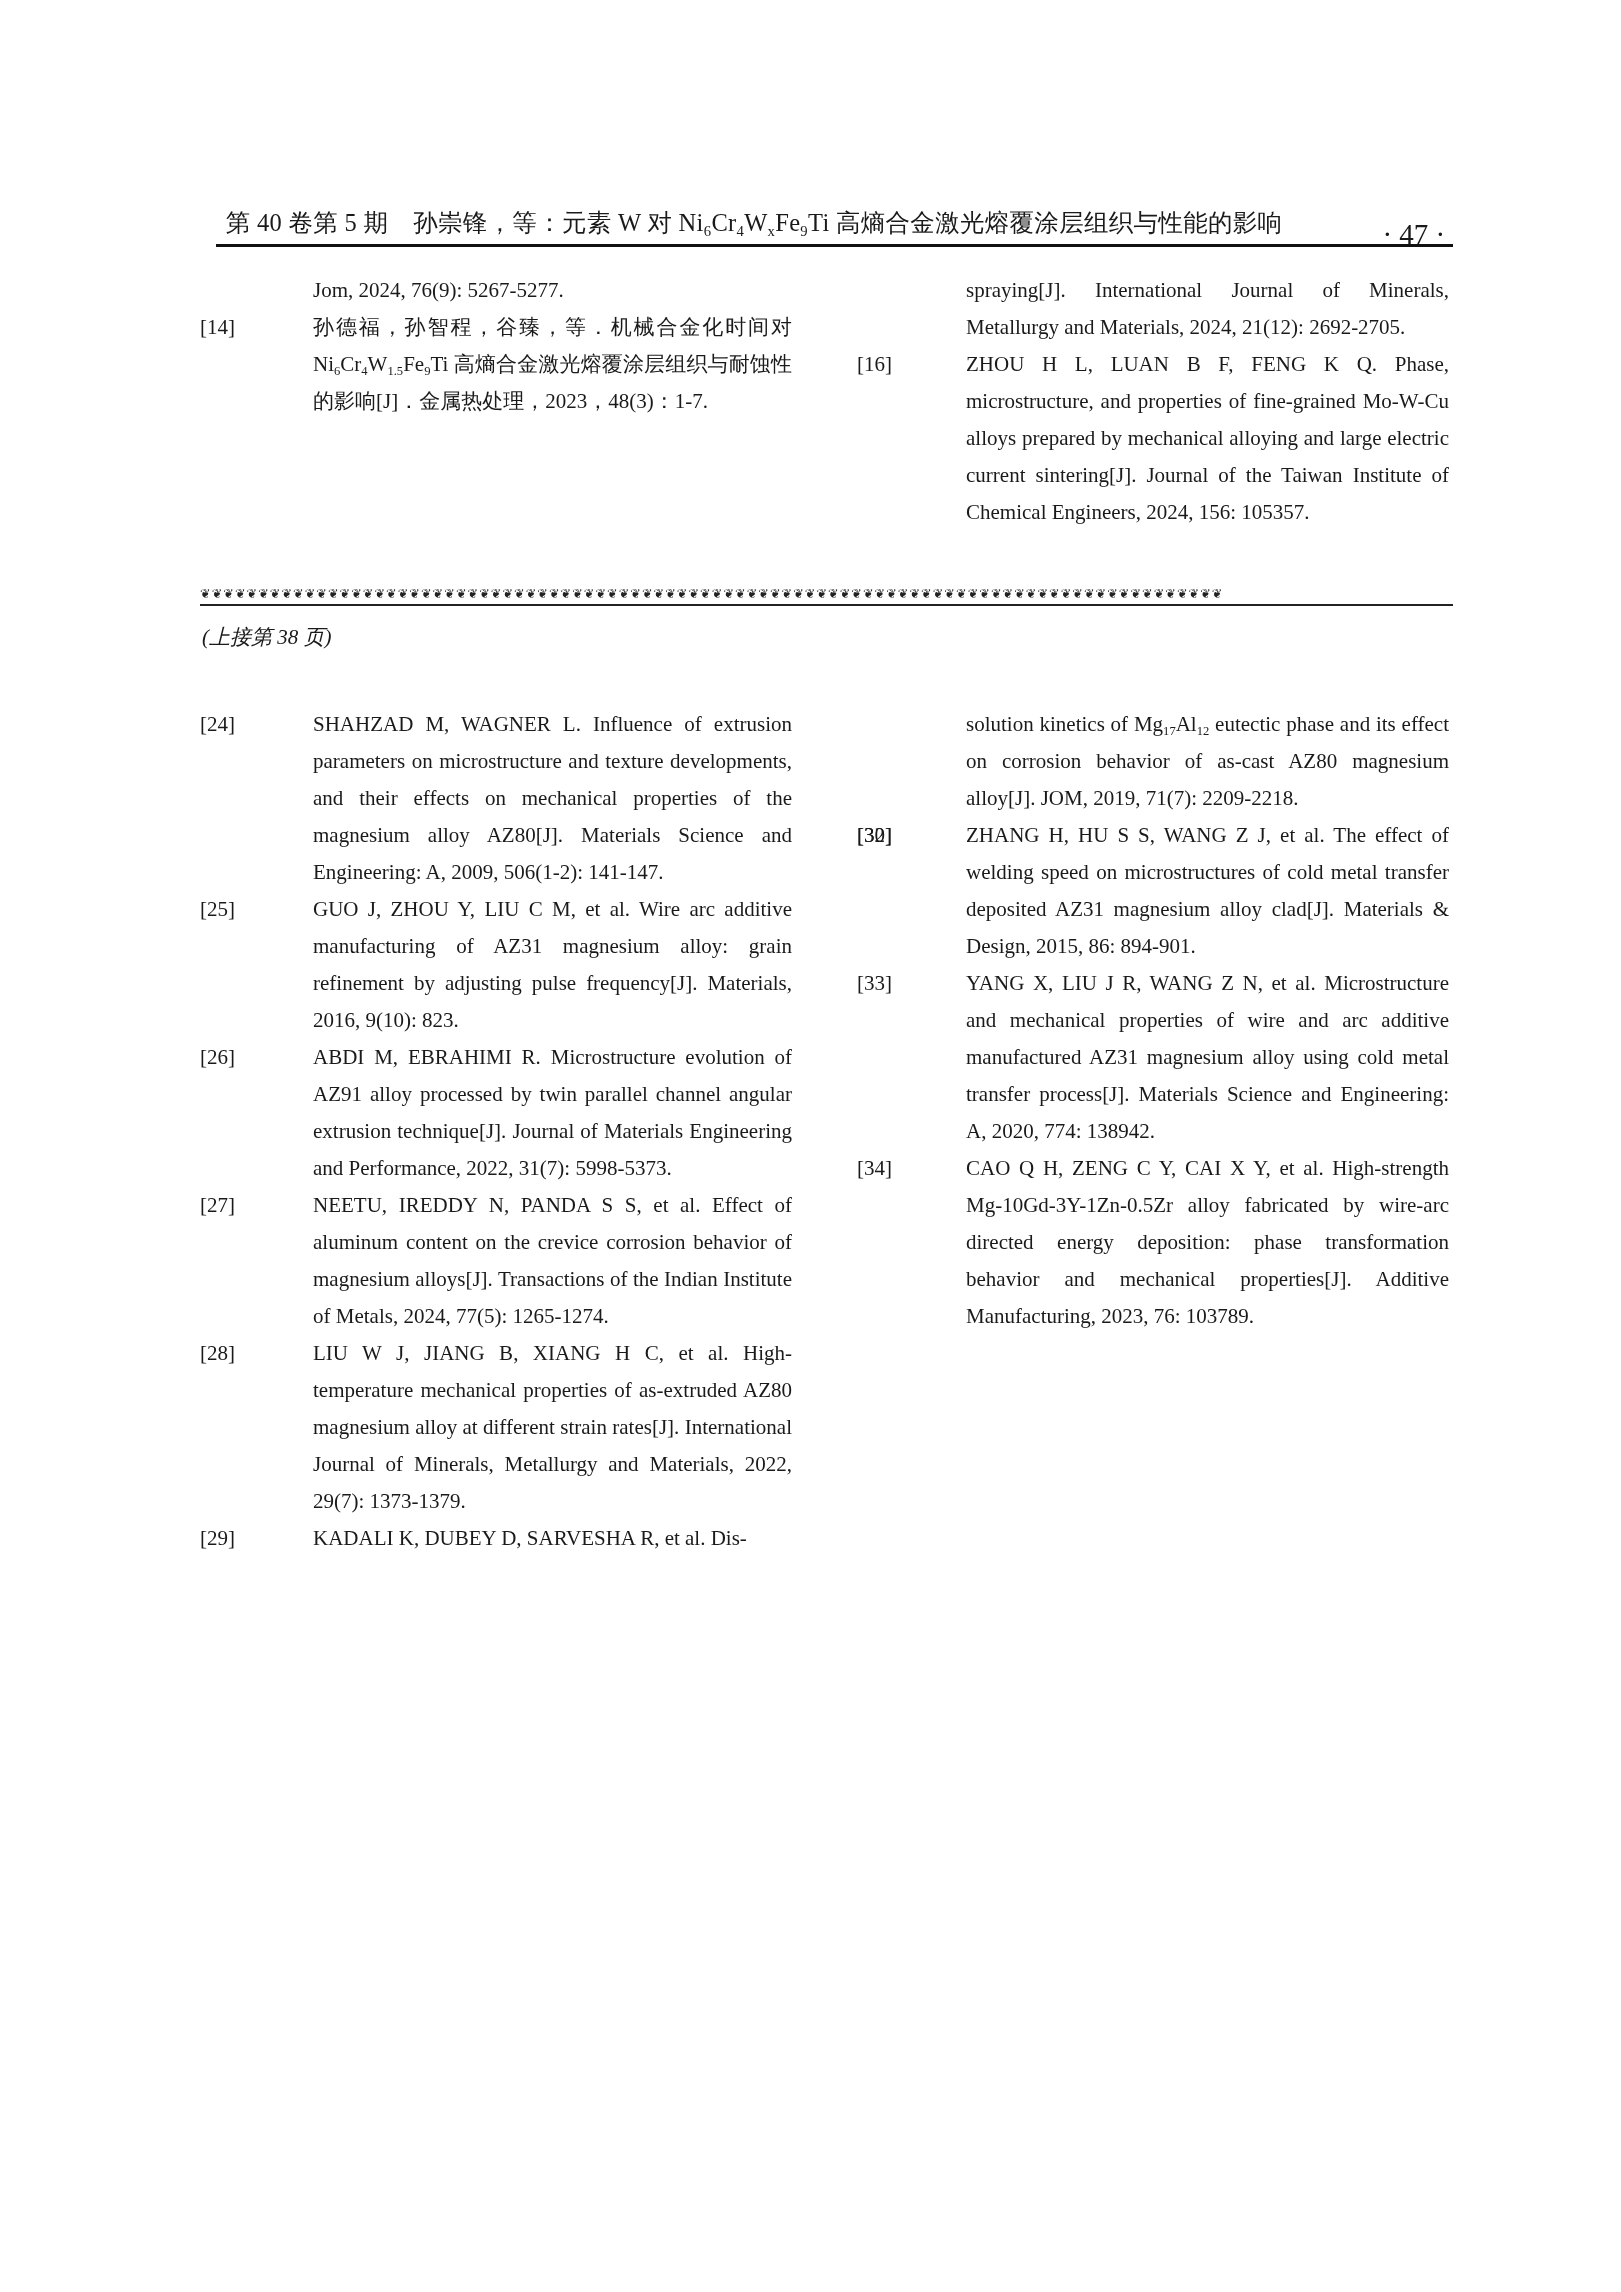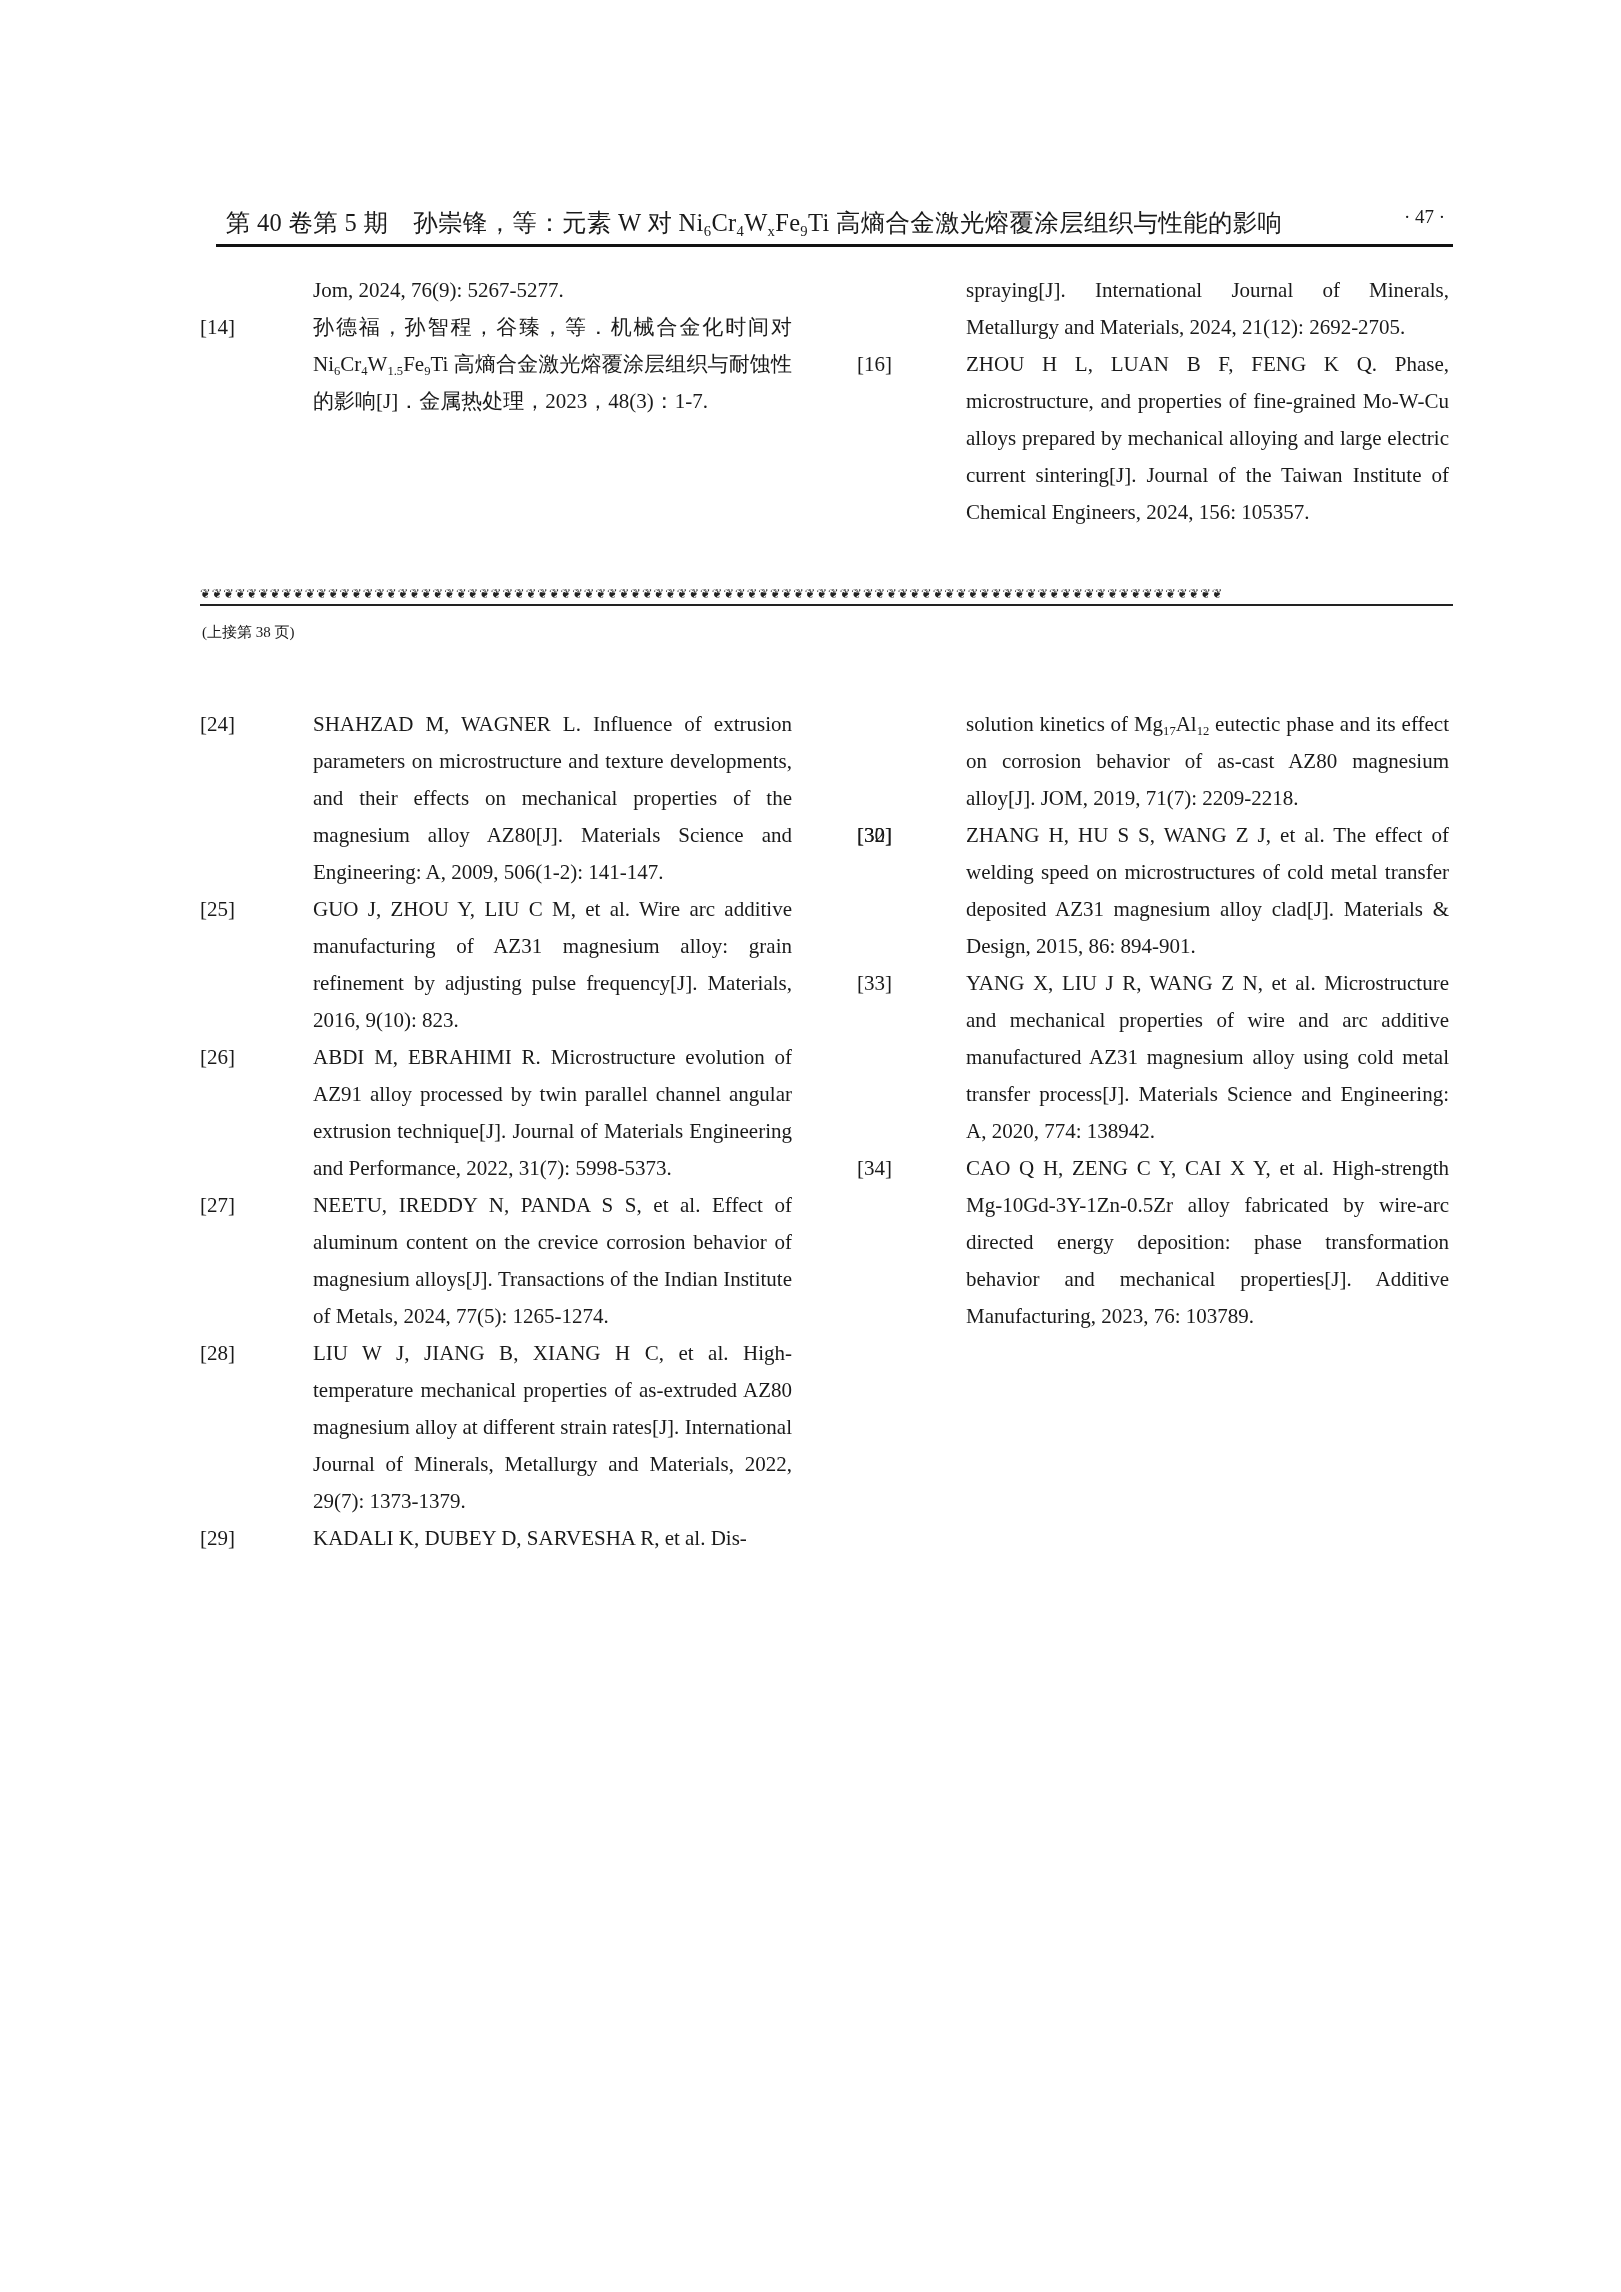--- a/index.html
+++ b/index.html
@@ -1,40 +1,40 @@
 <!DOCTYPE html>
 <html><head>
 <meta charset="utf-8">
 <style>
   html, body { margin: 0; padding: 0; background: #ffffff; }
   body { width: 1621px; height: 2293px; position: relative; overflow: hidden;
          font-family: "Liberation Serif", "DejaVu Serif", serif; color: #1a1a1a; }
   .header { position: absolute; left: 216px; top: 206px; width: 1237px; height: 35px; }
   .header-title { position: absolute; left: 9.8px; top: 0; font-size: 24.5px; letter-spacing: 0.3px; white-space: nowrap; }
-  .header-page { position: absolute; right: 7.8px; top: 0; font-size: 19px; white-space: nowrap; }
+  .header-page { position: absolute; right: 7.8px; top: 12px; font-size: 29px; white-space: nowrap; }
   .header-rule { position: absolute; left: 216px; top: 244px; width: 1237px; height: 2.9px; background: #111; }
   sub { font-size: 60%; vertical-align: -0.35em; line-height: 0; }
 
   .column { position: absolute; width: 592px; font-size: 21px; line-height: 37px; }
   .col-tl { left: 200px; top: 272px; }
   .col-tr { left: 857px; top: 272px; }
   .col-bl { left: 200px; top: 706px; }
   .col-br { left: 857px; top: 706px; }
 
   .ref { position: relative; padding-left: 73px; text-align: justify; text-align-last: left; }
   .ref .num { position: absolute; left: 0; top: 0; white-space: nowrap; }
   .ref.cont { padding-left: 73px; }
   .ref .txt { display: block; margin-left: 40px; }
   .col-tr .ref, .col-br .ref { padding-left: 69px; }
 
   .divider { position: absolute; left: 200px; top: 588px; width: 1253px; height: 21.6px; }
   .divider .orn { position: absolute; left: 0; top: 0; width: 100%; height: 13.7px; overflow: hidden;
                   white-space: nowrap; font-size: 12.7px; line-height: 13.7px; letter-spacing: 1px; color: #222; }
   .divider .line { position: absolute; left: 0; top: 15.7px; width: 100%; height: 2px; background: #222; }
-  .continued { position: absolute; left: 202px; top: 623px; font-size: 15px; white-space: nowrap; }
+  .continued { position: absolute; left: 202px; top: 623px; font-size: 21px; white-space: nowrap; font-style: italic; }
 </style>
 </head>
 <body>
 
 <div class="header">
   <div class="header-title"><span>第 40 卷第 5 期　孙崇锋，等：元素 W 对 Ni</span><sub>6</sub><span>Cr</span><sub>4</sub><span>W</span><sub>x</sub><span>Fe</span><sub>9</sub><span>Ti 高熵合金激光熔覆涂层组织与性能的影响</span></div>
   <div class="header-page">· 47 ·</div>
 </div>
 <div class="header-rule"></div>
 

